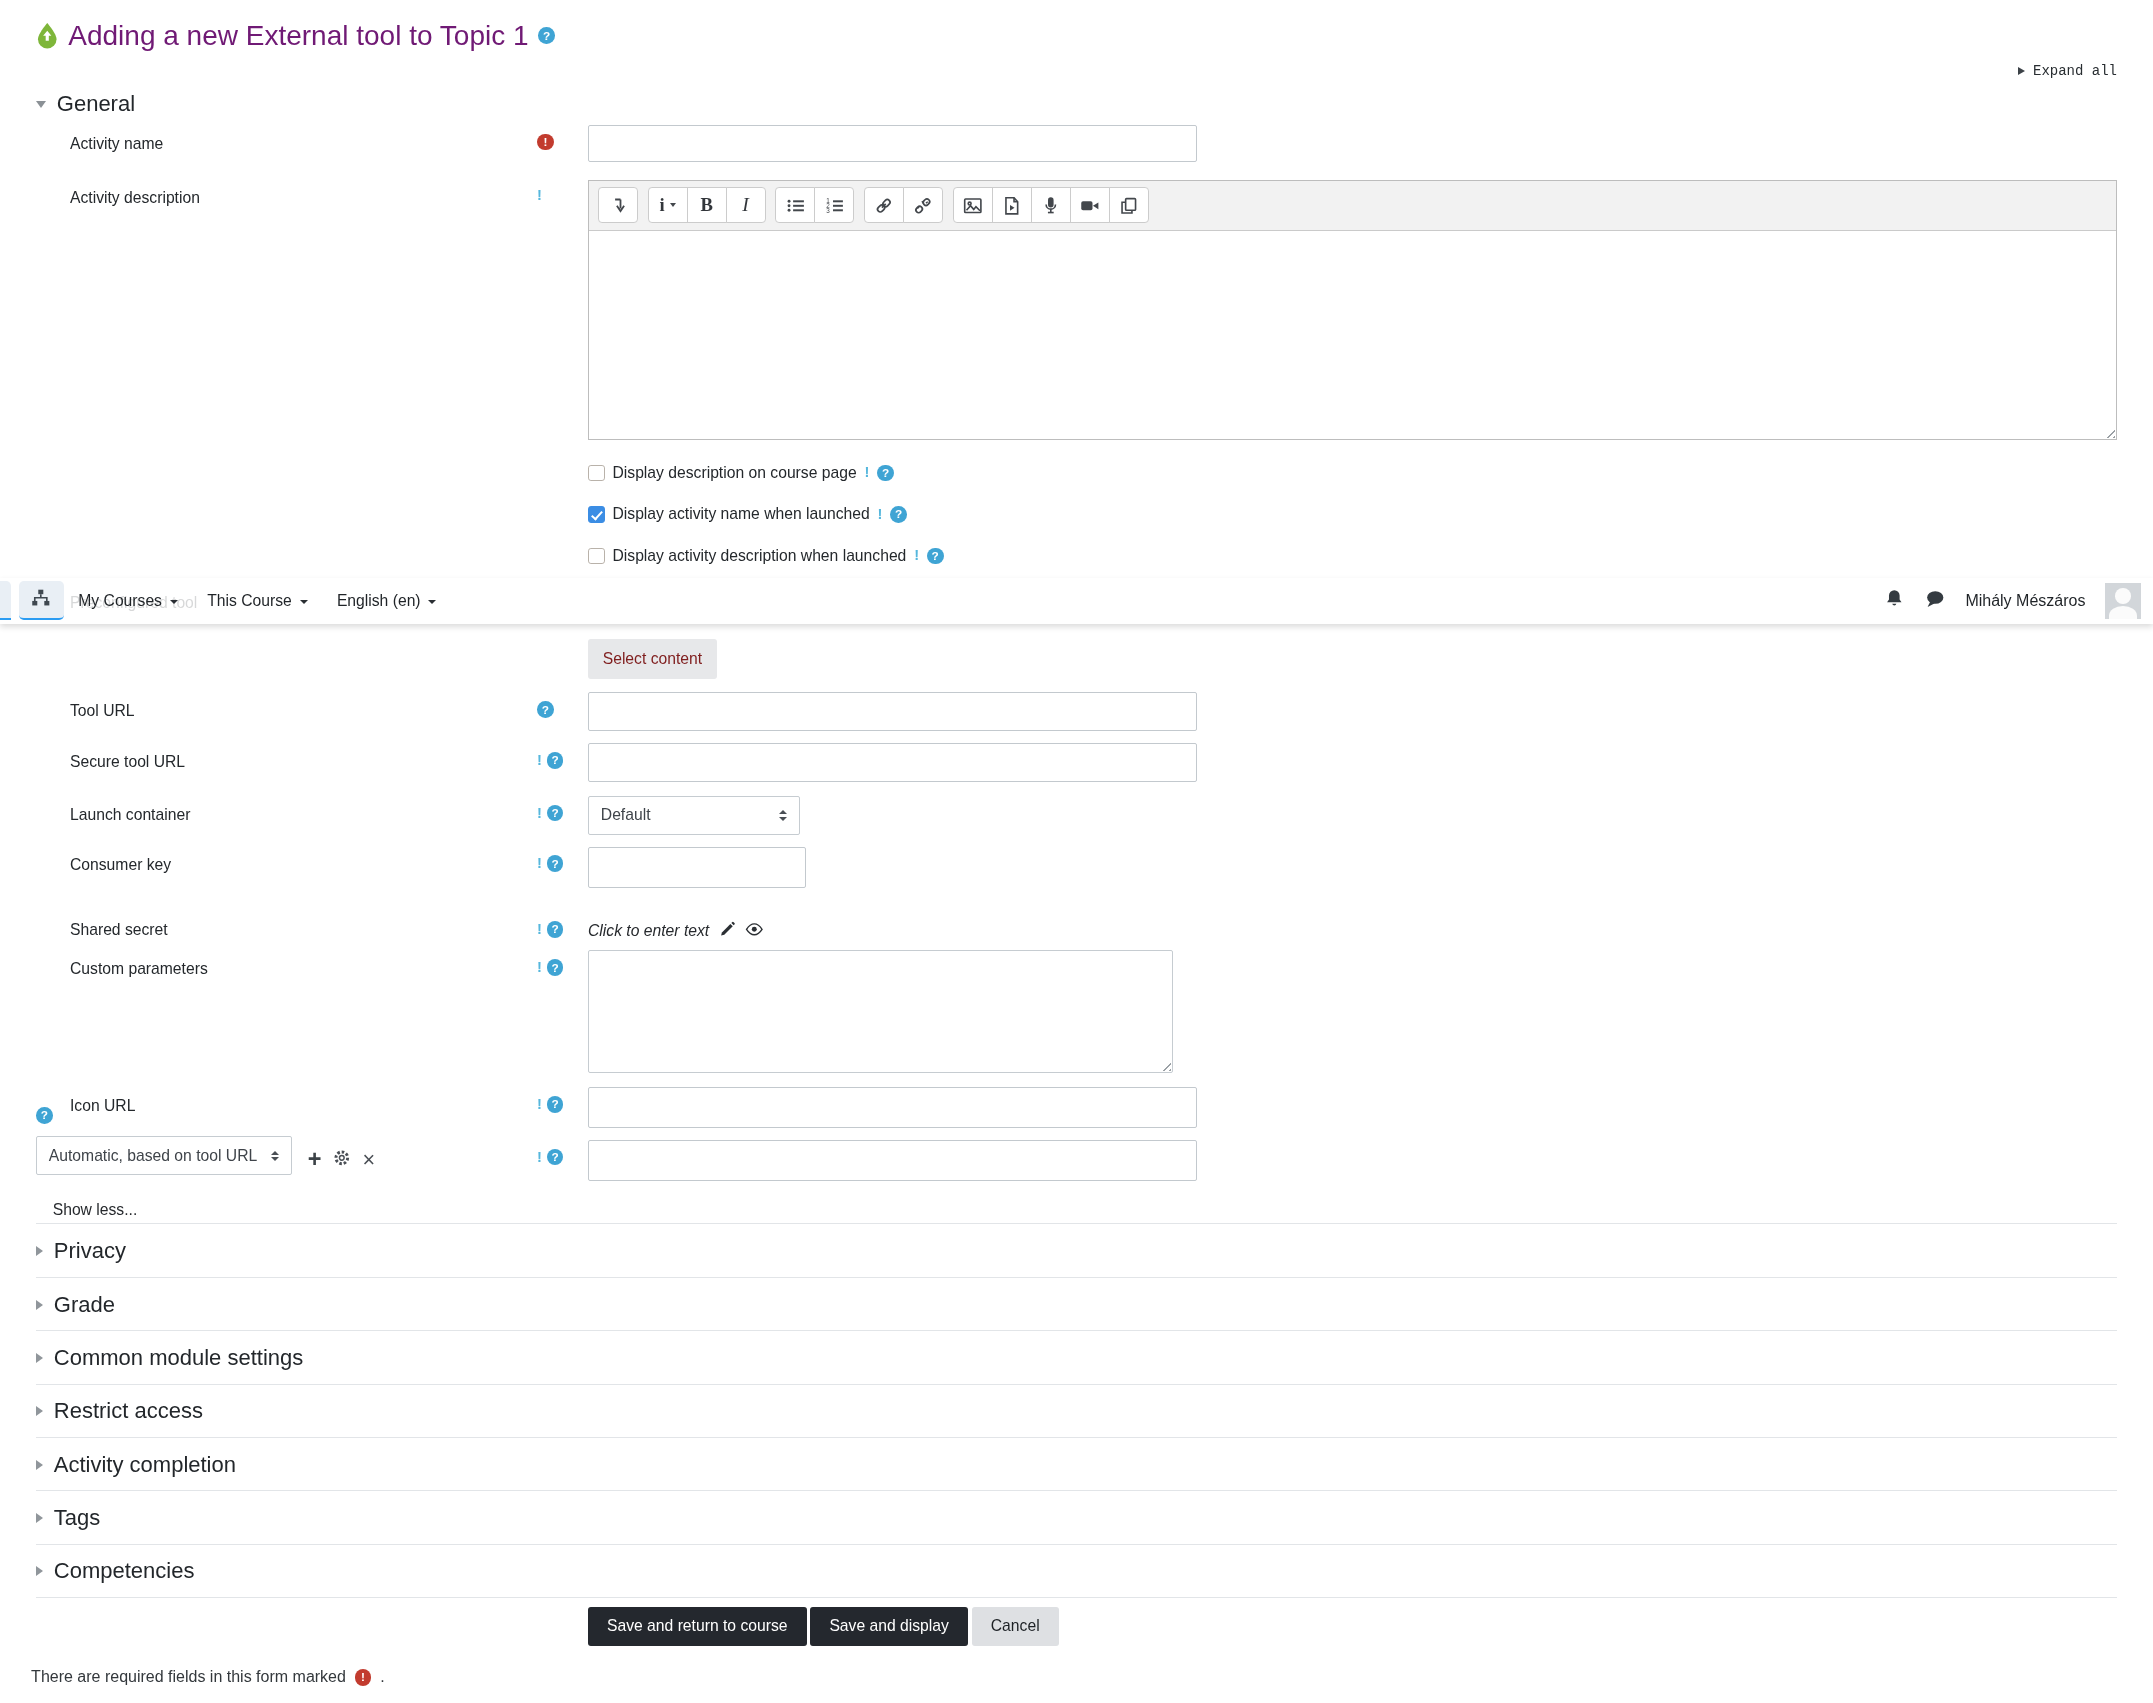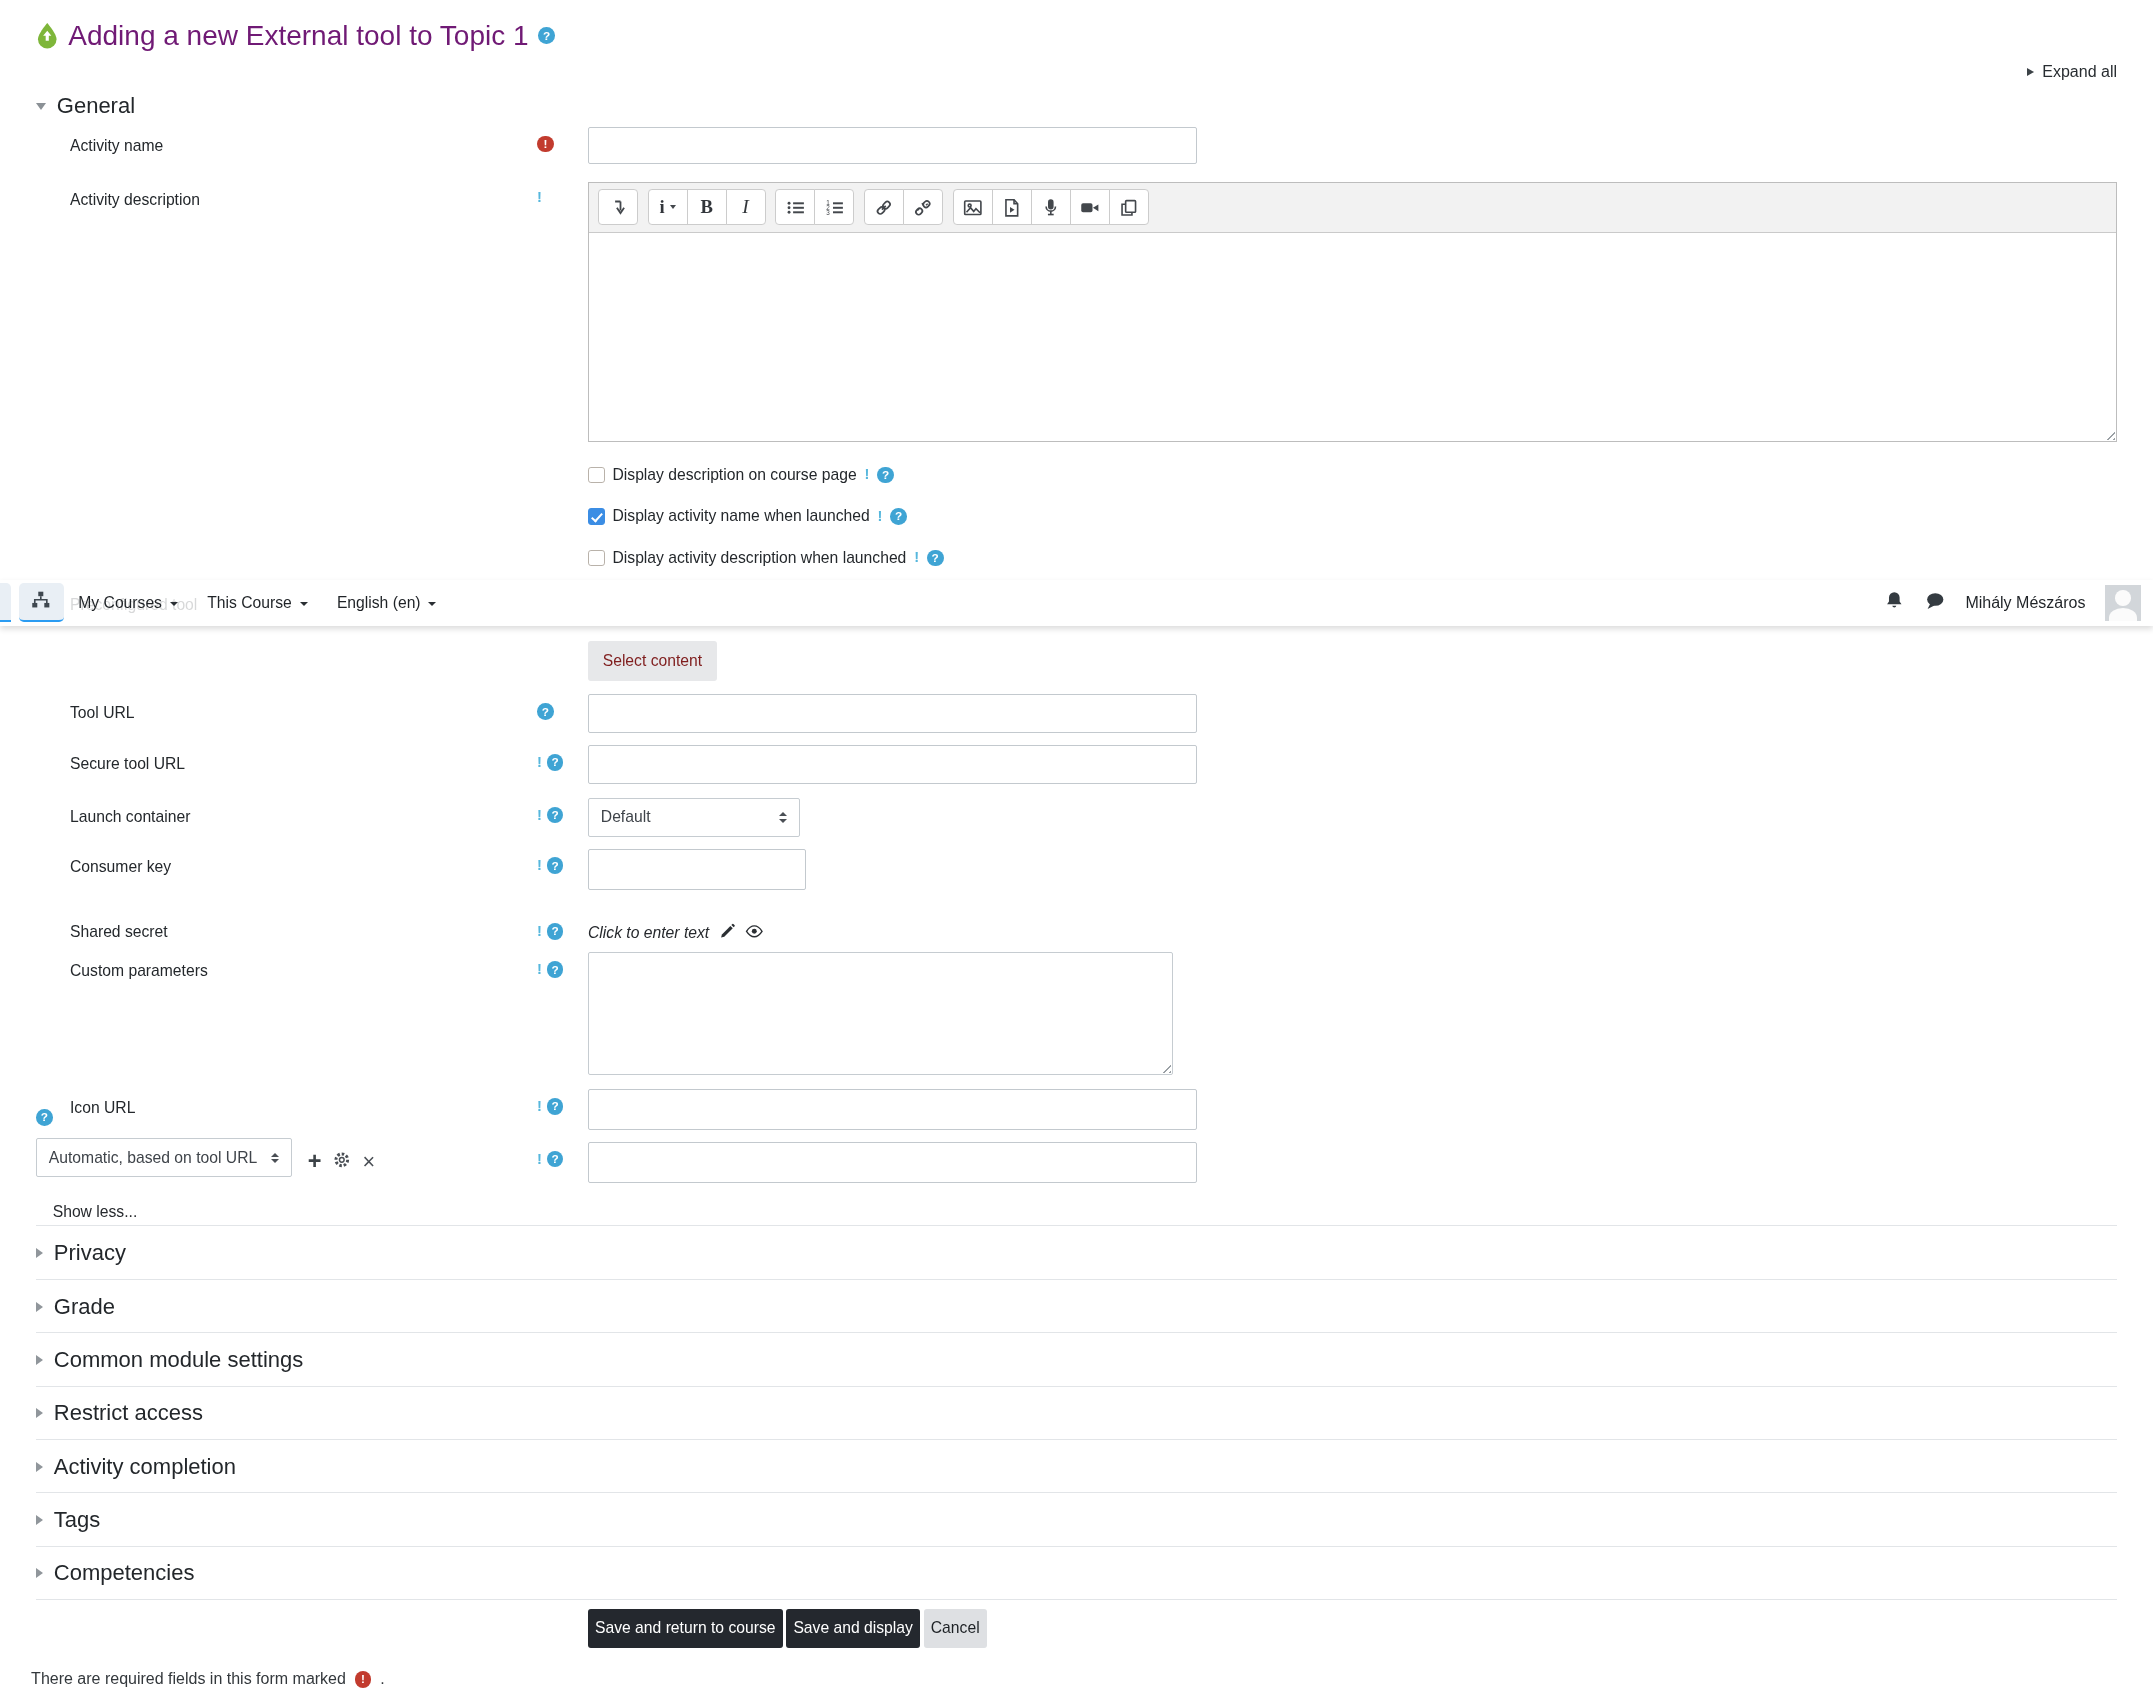--- a/index.html
+++ b/index.html
@@ -12,21 +12,21 @@
   .title-row { display:flex; align-items:center; gap:9.8px; margin-top:3.9px; }
   .title-row h1 { font-size:28px; font-weight:400; color:#701a75; }
   .lti-drop { display:inline-flex; }
   .helpc { width:16.7px; height:16.7px; min-width:16.7px; border-radius:50%; background:#3fa4d4; color:#fff;
            font-size:11.8px; font-weight:700; display:inline-flex; align-items:center; justify-content:center; }
   .reqc  { width:16.7px; height:16.7px; min-width:16.7px; border-radius:50%; background:#c23b2e; color:#fff;
            font-size:11.8px; font-weight:700; display:inline-flex; align-items:center; justify-content:center; }
   .excl  { color:#56b7dd; font-weight:700; font-size:14.7px; line-height:1; }
 
   .expand-row { display:flex; justify-content:flex-end; align-items:center; margin-top:11.8px;
-                font-size:16px; color:#282d31; cursor:pointer; }
+                font-size:14px; color:#282d31; cursor:pointer;font-family:Liberation Mono, monospace; }
   .tri-right-dark { width:0; height:0; border-left:7.8px solid #3c4247; border-top:4.9px solid transparent;
                     border-bottom:4.9px solid transparent; margin-right:7.8px; }
 
   
   .sec-head { display:flex; align-items:center; gap:10.8px; font-size:22px; font-weight:400; color:#23272b; }
   .tri-down { width:0; height:0; border-top:7.8px solid #8b9196; border-left:5.4px solid transparent;
               border-right:5.4px solid transparent; }
   .tri-right { width:0; height:0; border-left:7.8px solid #90969b; border-top:5.4px solid transparent;
                border-bottom:5.4px solid transparent; }
   .gen-head { margin-top:11.8px; }
@@ -107,21 +107,21 @@
   
   .selcontent { margin:13.7px 0 0 552px; display:inline-block; background:#e7e8ea; color:#7f1d1d;
                 font-size:15.7px; padding:10.8px 14.7px; border:none; border-radius:2.9px;
                 font-family:"Liberation Sans",sans-serif; cursor:pointer; }
   .shared { display:flex; align-items:center; gap:9.8px; padding-top:10.8px; font-size:15.7px; color:#26292d; }
   .click-enter { font-style:italic; }
   .showless { margin:19.6px 0 0 16.7px; font-size:15.7px; color:#26292d; cursor:pointer; display:inline-block; }
   .hrline { border:none; border-top:1px solid #e2e5e8; }
   .csec { padding:13.7px 0 12.7px 0; cursor:pointer; }
   .btnrow { display:flex; gap:3.9px; margin:8.8px 0 0 552px; }
-  .btn { height:39px; padding:0 7px; font-size:15.7px; border:none; border-radius:2.9px;
+  .btn { height:39px; padding:0 19px; font-size:15.7px; border:none; border-radius:2.9px;
          font-family:"Liberation Sans",sans-serif; cursor:pointer; }
   .btn-dark { background:#24282e; color:#fff; }
   .btn-light { background:#dee0e3; color:#1d2125; }
   .foot { margin:22.5px 0 0 -4.9px; font-size:16px; color:#33383c; display:flex; align-items:center; gap:8.8px; }
   .mt12{margin-top:11.8px}.mt14{margin-top:13.7px}.mt18{margin-top:17.6px}.mt22{margin-top:21.6px}.mt8{margin-top:7.8px}
 </style>
 </head>
 <body>
 
 <div class="page">

